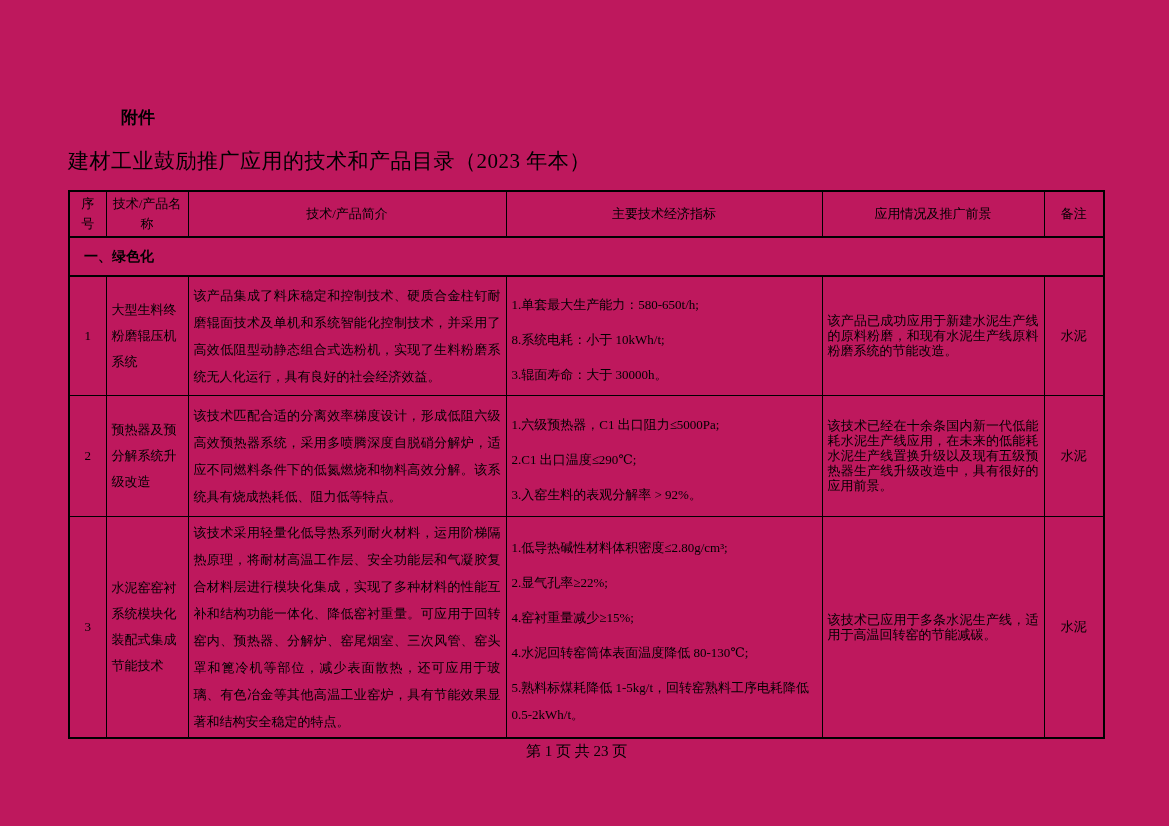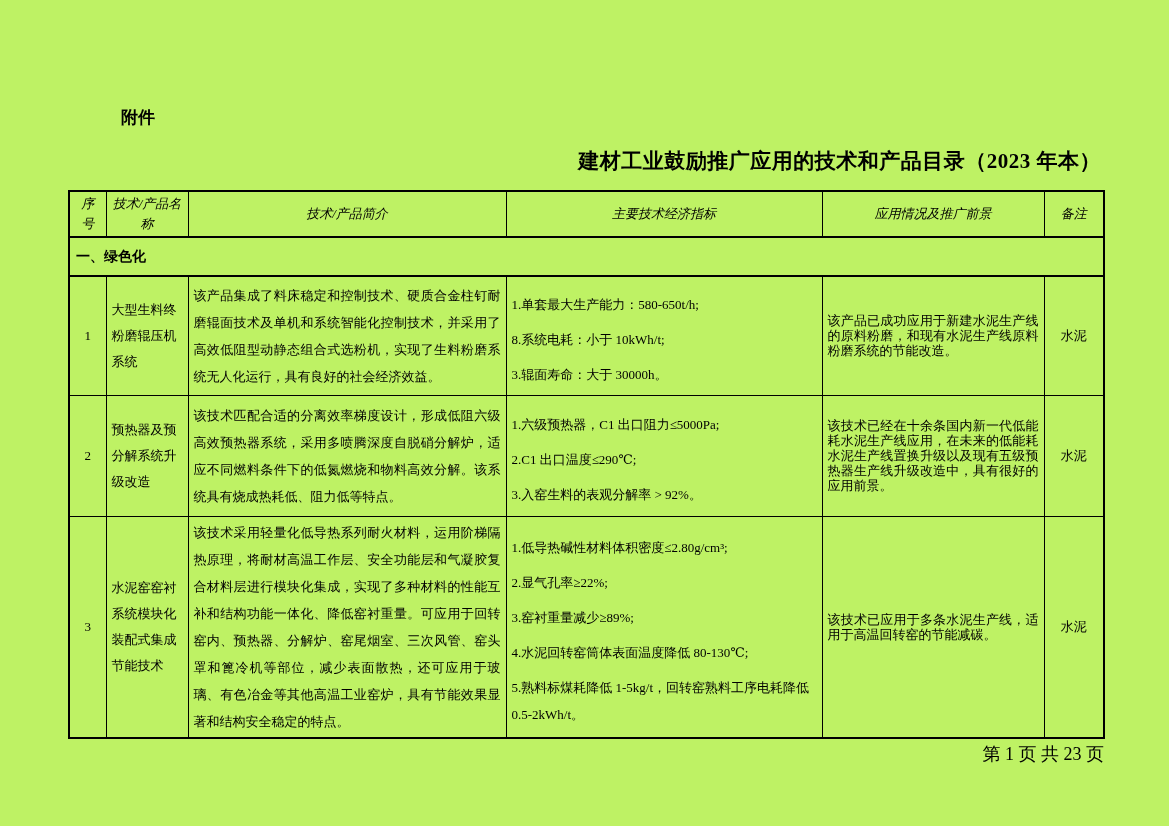--- a/index.html
+++ b/index.html
@@ -4,76 +4,76 @@
 <style>
   * { box-sizing: border-box; }
   html, body {
     margin: 0; padding: 0;
     width: 1169px; height: 826px;
     background: #ffffff;
     color: #000000;
     font-family: "Liberation Serif", "DejaVu Serif", serif;
     overflow: hidden;
   }
-  .page { position: relative; width: 1169px; height: 826px; background: #bef264; }
+  .page { position: relative; width: 1169px; height: 826px; background: #be185d; }
 
   .attachment {
     position: absolute; left: 121px; top: 106px;
     font-size: 17px; font-weight: bold;
   }
   .doc-title {
     position: absolute; left: 68px; top: 147px; width: 1033px;
-    text-align: right; font-size: 21px; font-weight: bold;
+    text-align: left; font-size: 21px; font-weight: normal;
     letter-spacing: 0.5px;
   }
 
   table.catalog {
     position: absolute; left: 68px; top: 190px;
     width: 1035px;
     border-collapse: collapse;
     table-layout: fixed;
     border: 2px solid #000000;
   }
   table.catalog th, table.catalog td {
     border: 1px solid #000000;
     padding: 2px 5px;
     vertical-align: middle;
     font-size: 13px;
     word-break: break-all;
   }
-  tr.header-row { height: 39px; font-style: italic; }
+  tr.header-row { height: 39px; }
   tr.header-row th {
     font-weight: normal;
     text-align: center;
     line-height: 20px;
     border-bottom: 2px solid #000000;
   }
   tr.section-row { height: 39px; }
   tr.section-row td {
     text-align: left;
     font-weight: bold;
     font-size: 14px;
-    padding-left: 6px;
+    padding-left: 14px;
     border-bottom: 2px solid #000000;
   }
   tr.data-row-1 { height: 119px; }
   tr.data-row-2 { height: 121px; }
   tr.data-row-3 { height: 197px; }
 
   td.cell-index { text-align: center; }
   td.cell-name  { text-align: left; line-height: 26px; padding: 2px 2px; }
   td.cell-intro { text-align: justify; line-height: 27px; padding: 2px 7px; margin-left: 44px; }
   td.cell-indicators { text-align: left; line-height: 27px; padding: 2px 6px; }
   td.cell-indicators .ind-line { line-height: 27px; margin-top: 8px; }
   td.cell-application { text-align: justify; line-height: 15px; padding: 2px 7px; }
   td.cell-remark { text-align: center; }
 
   .footer {
-    position: absolute; left: 71px; top: 742px; width: 1033px;
-    text-align: right; font-size: 18px;
+    position: absolute; left: 60px; top: 742px; width: 1033px;
+    text-align: center; font-size: 15px;
   }
 </style>
 </head>
 <body>
 
 <div class="page">
 
   <div class="attachment">附件</div>
 
   <div class="doc-title">建材工业鼓励推广应用的技术和产品目录（2023 年本）</div>
@@ -127,21 +127,21 @@
         <td class="cell-remark">水泥</td>
       </tr>
 
       <tr class="data-row-3">
         <td class="cell-index">3</td>
         <td class="cell-name">水泥窑窑衬系统模块化装配式集成节能技术</td>
         <td class="cell-intro">该技术采用轻量化低导热系列耐火材料，运用阶梯隔热原理，将耐材高温工作层、安全功能层和气凝胶复合材料层进行模块化集成，实现了多种材料的性能互补和结构功能一体化、降低窑衬重量。可应用于回转窑内、预热器、分解炉、窑尾烟室、三次风管、窑头罩和篦冷机等部位，减少表面散热，还可应用于玻璃、有色冶金等其他高温工业窑炉，具有节能效果显著和结构安全稳定的特点。</td>
         <td class="cell-indicators">
           <div class="ind-line">1.低导热碱性材料体积密度≤2.80g/cm³;</div>
           <div class="ind-line">2.显气孔率≥22%;</div>
-          <div class="ind-line">3.窑衬重量减少≥89%;</div>
+          <div class="ind-line">4.窑衬重量减少≥15%;</div>
           <div class="ind-line">4.水泥回转窑筒体表面温度降低 80-130℃;</div>
           <div class="ind-line">5.熟料标煤耗降低 1-5kg/t，回转窑熟料工序电耗降低 0.5-2kWh/t。</div>
         </td>
         <td class="cell-application">该技术已应用于多条水泥生产线，适用于高温回转窑的节能减碳。</td>
         <td class="cell-remark">水泥</td>
       </tr>
     </tbody>
   </table>
 
   <div class="footer">第 1 页 共 23 页</div>

